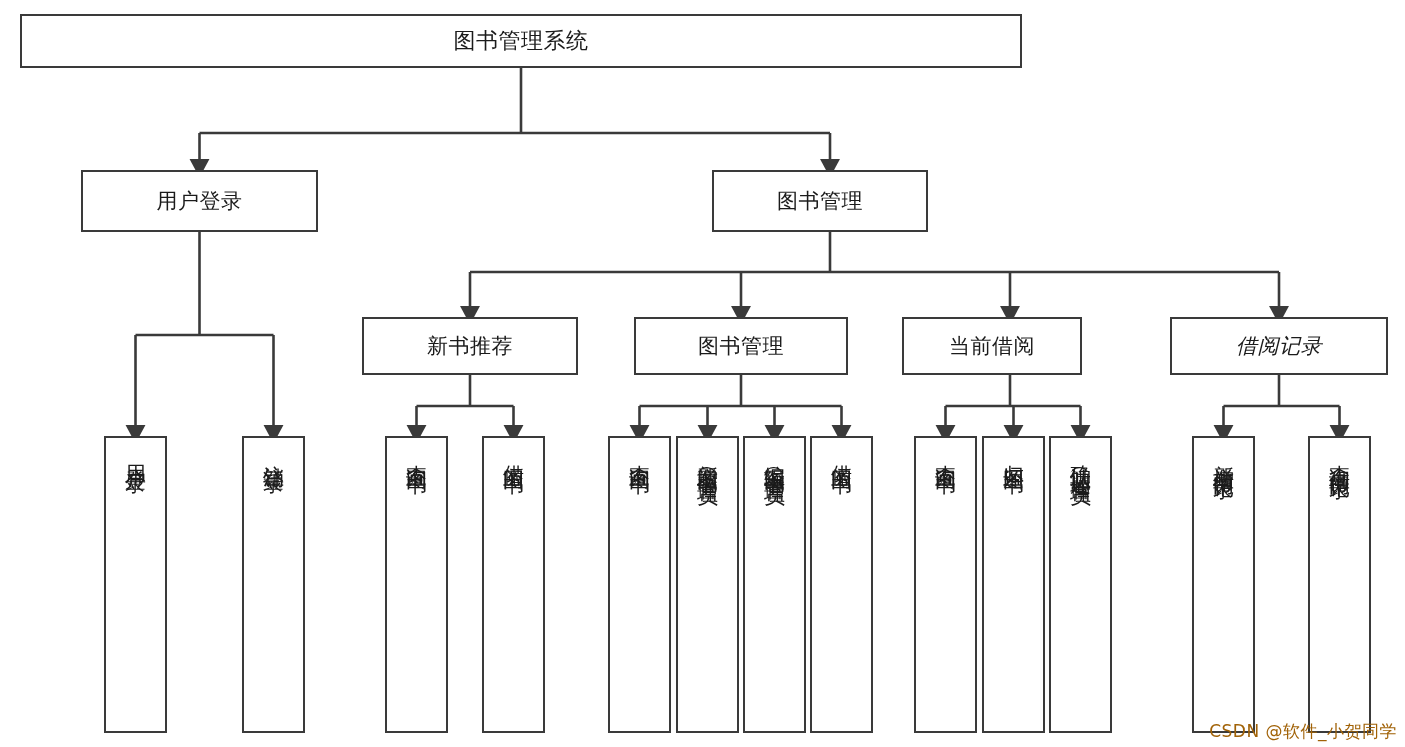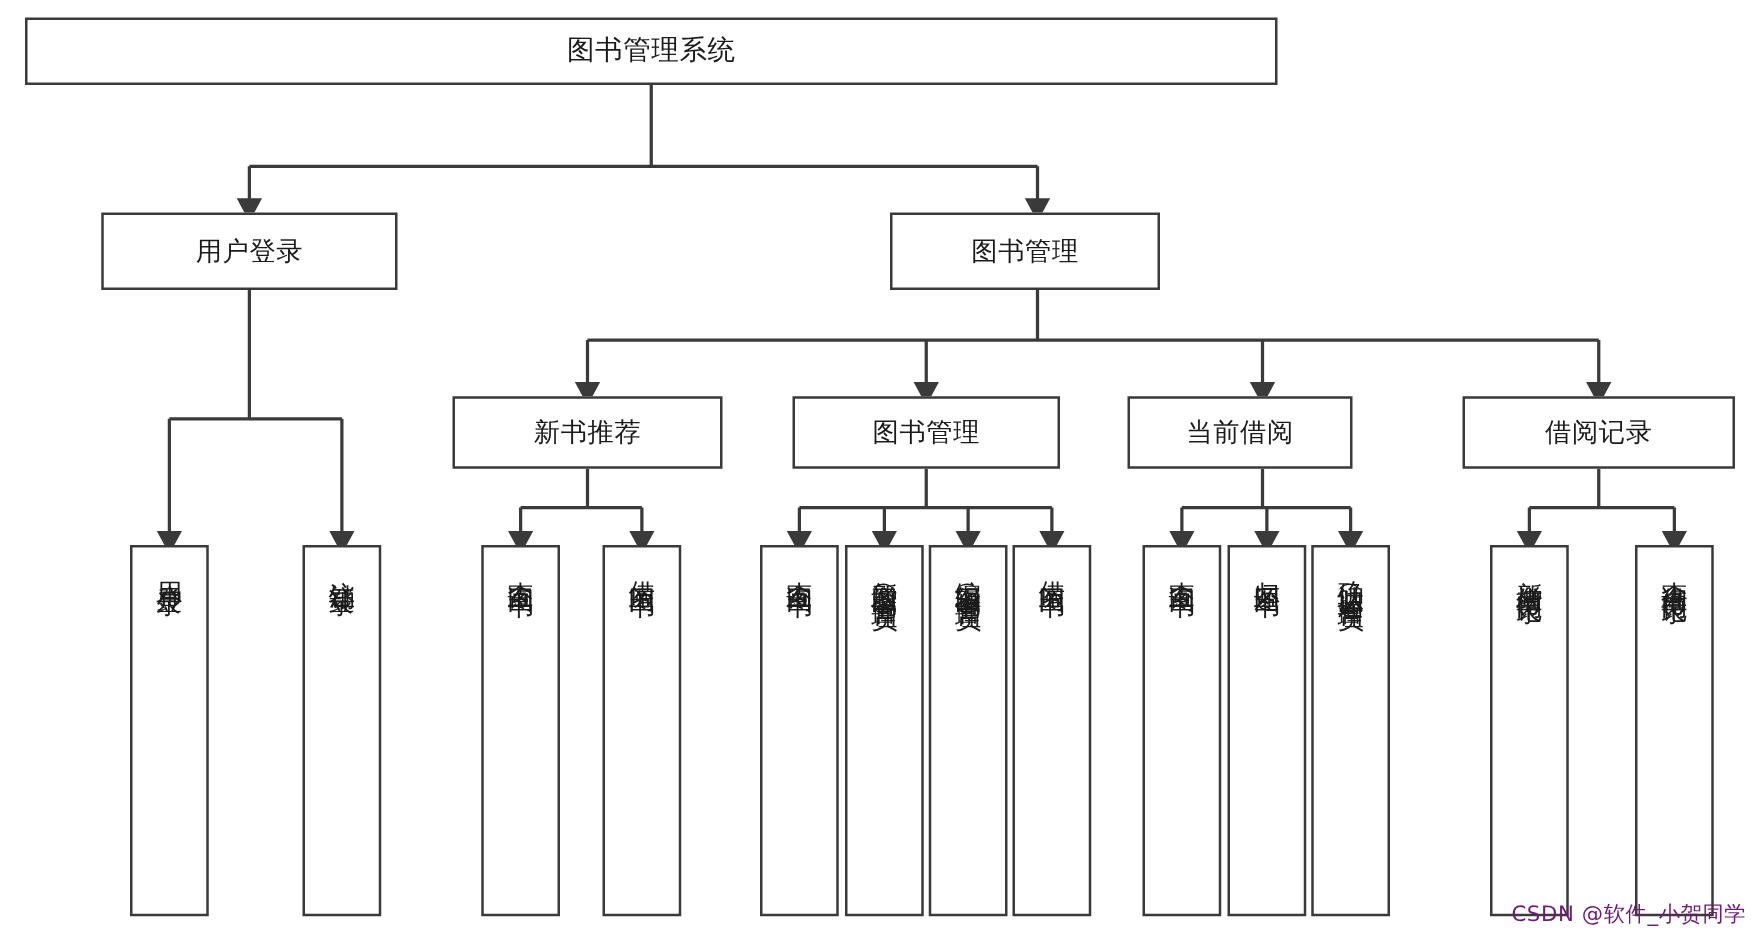--- a/index.html
+++ b/index.html
@@ -60,21 +60,21 @@
     text-orientation: upright;
     font-size: 21px;
     letter-spacing: 3px;
     line-height: 1.05;
   }
   #watermark {
     position: absolute;
     right: 8px;
     bottom: 4px;
     font-size: 17px;
-    color: #701a75;
+    color: #a16207;
     letter-spacing: 0.5px;
     white-space: nowrap;
     user-select: none;
   }
 </style>
 </head>
 <body>
 
 <div id="diagram-root">
 
@@ -133,21 +133,21 @@
       </div>
       <div class="node horiz" style="left: 362px; top: 317px; width: 216px; height: 58px;">
         <span class="node-label">新书推荐</span>
       </div>
       <div class="node horiz" style="left: 634px; top: 317px; width: 214px; height: 58px;">
         <span class="node-label">图书管理</span>
       </div>
       <div class="node horiz" style="left: 902px; top: 317px; width: 180px; height: 58px;">
         <span class="node-label">当前借阅</span>
       </div>
-      <div class="node horiz" style="left: 1170px; top: 317px; width: 218px; height: 58px;">
+      <div class="node horiz" style="left: 1170px; top: 317px; width: 218px; height: 58px; font-style: italic;">
         <span class="node-label">借阅记录</span>
       </div>
       <div class="node vert" style="left: 104px; top: 436px; width: 63px; height: 297px;">
         <span class="node-label">用户登录</span>
       </div>
       <div class="node vert" style="left: 242px; top: 436px; width: 63px; height: 297px;">
         <span class="node-label">注销登录</span>
       </div>
       <div class="node vert" style="left: 385px; top: 436px; width: 63px; height: 297px;">
         <span class="node-label">查询图书</span>

